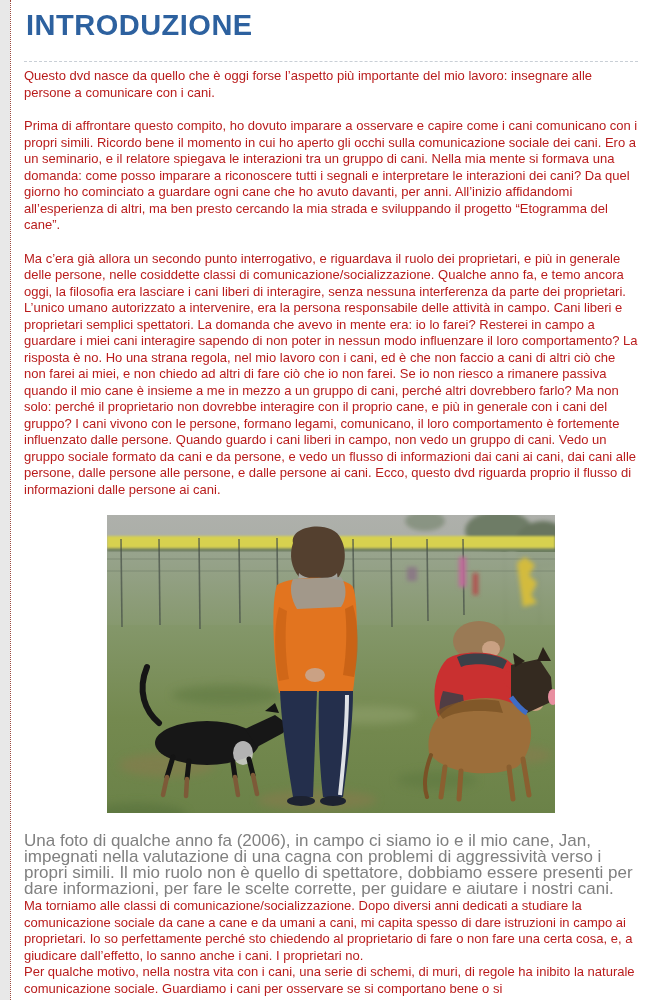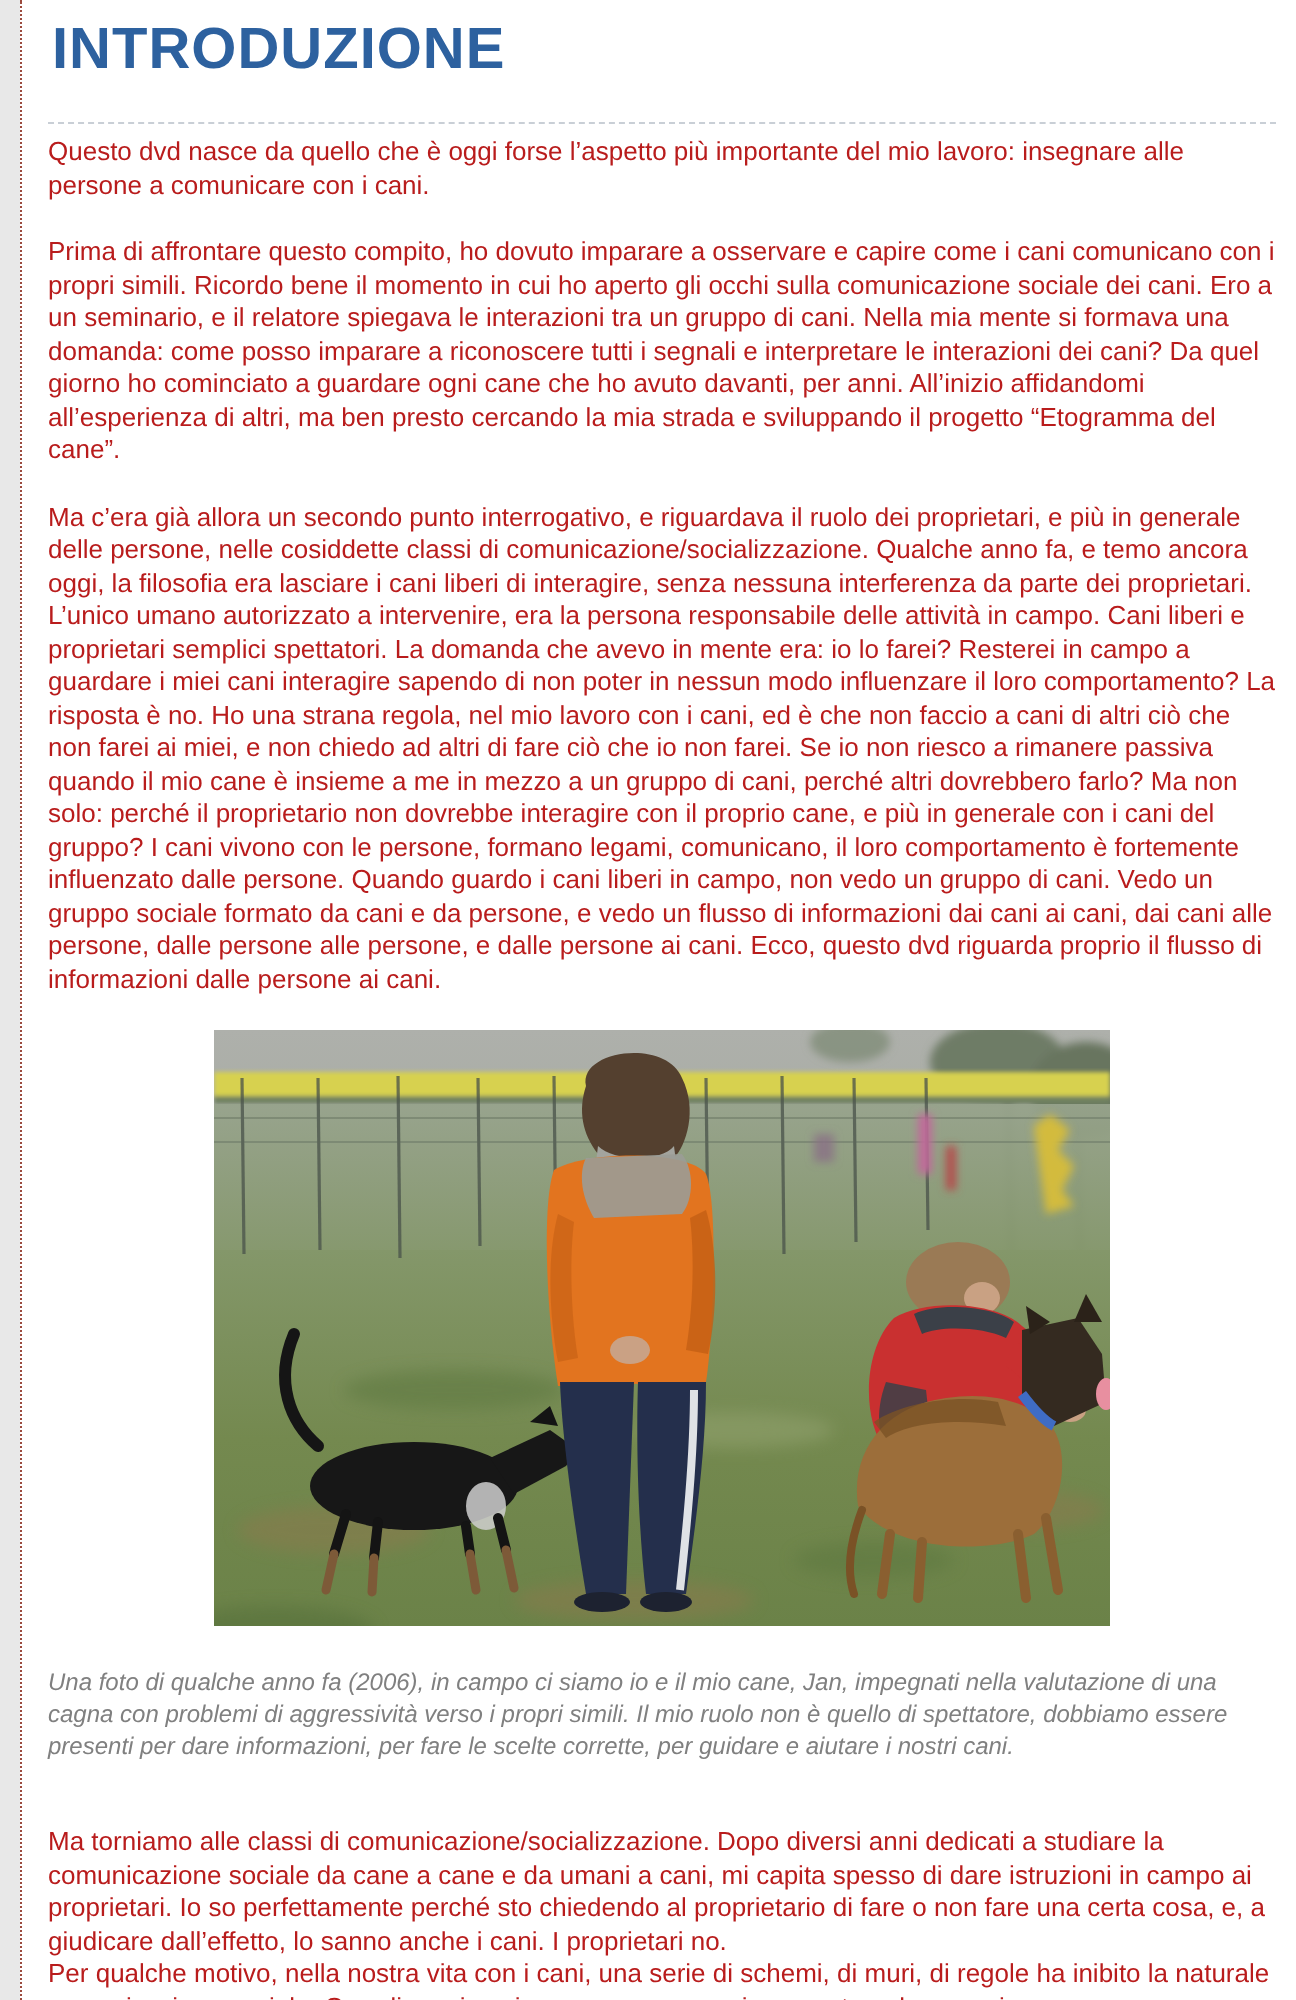--- a/index.html
+++ b/index.html
@@ -9,21 +9,21 @@
          border-left:1px dotted #9c4a3e;border-right:1px dotted #9c4a3e;
          padding:0 13px;box-sizing:border-box;overflow:hidden;}
   h1.title{margin:6px 0 0 2px;font-size:29px;line-height:38px;font-weight:bold;
            color:#2d619f;letter-spacing:.5px;font-family:"Liberation Sans",sans-serif;}
   .rule{height:0;border-top:1px dashed #c9cfd6;margin:17px 0 0 0;}
   p.body{margin:0 0 17px 0;font-size:13px;line-height:16.5px;color:#b91c1c;}
   p.first{margin-top:6px;}
   p.prewrap{white-space:pre-line;margin-bottom:14px;}
   figure.photo{margin:3px auto 20px auto;width:448px;height:298px;padding:0;}
   figure.photo svg{display:block;}
-  p.caption{margin:0 0 32px 0;font-size:12px;line-height:16px;font-style:italic;color:#808080;}
+  p.caption{margin:0 0 1px 0;font-size:17px;line-height:16px;color:#808080;}
 </style>
 </head>
 <body>
 
 <div class="page">
   <div class="sheet">
 
     <h1 class="title">INTRODUZIONE</h1>
     <div class="rule"></div>
 

